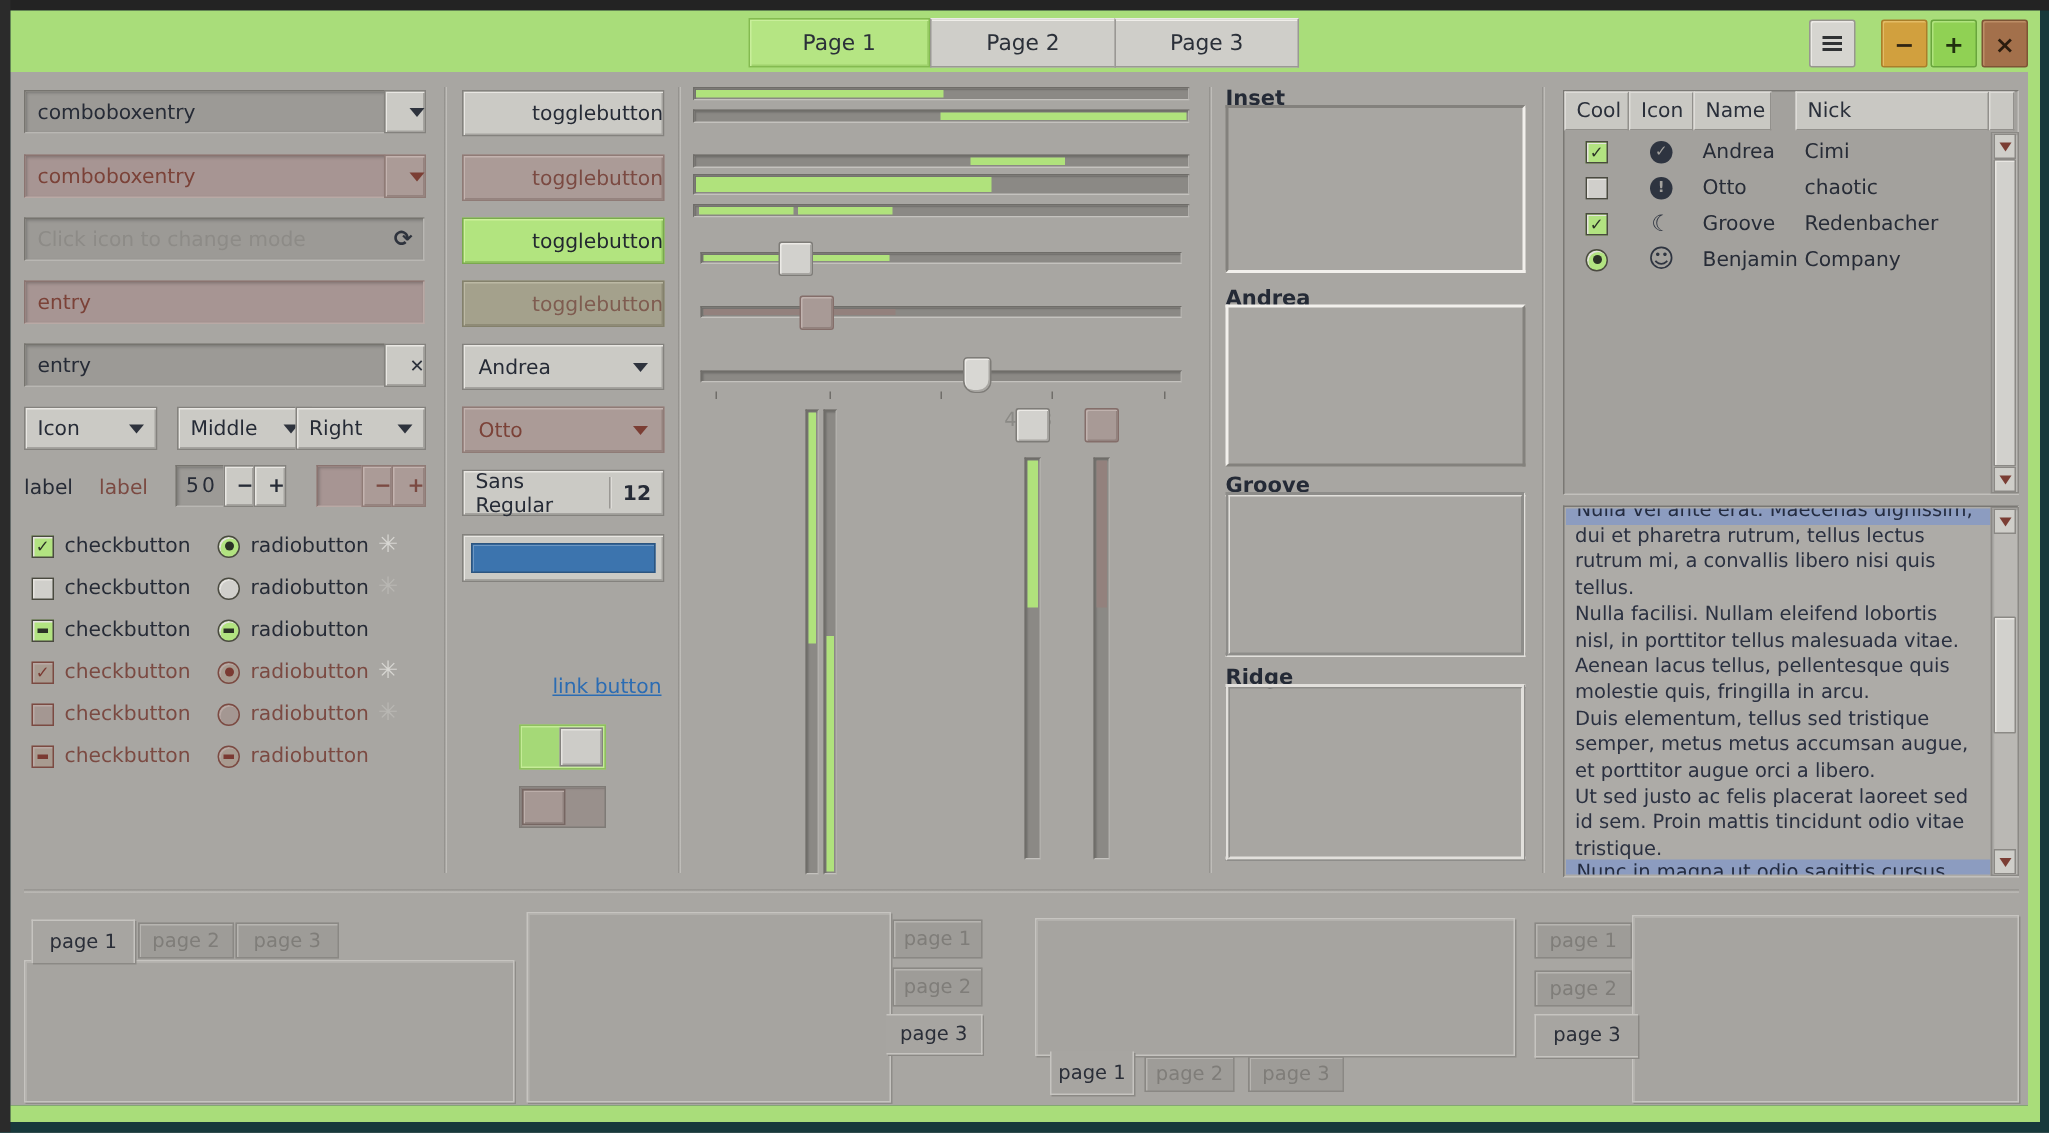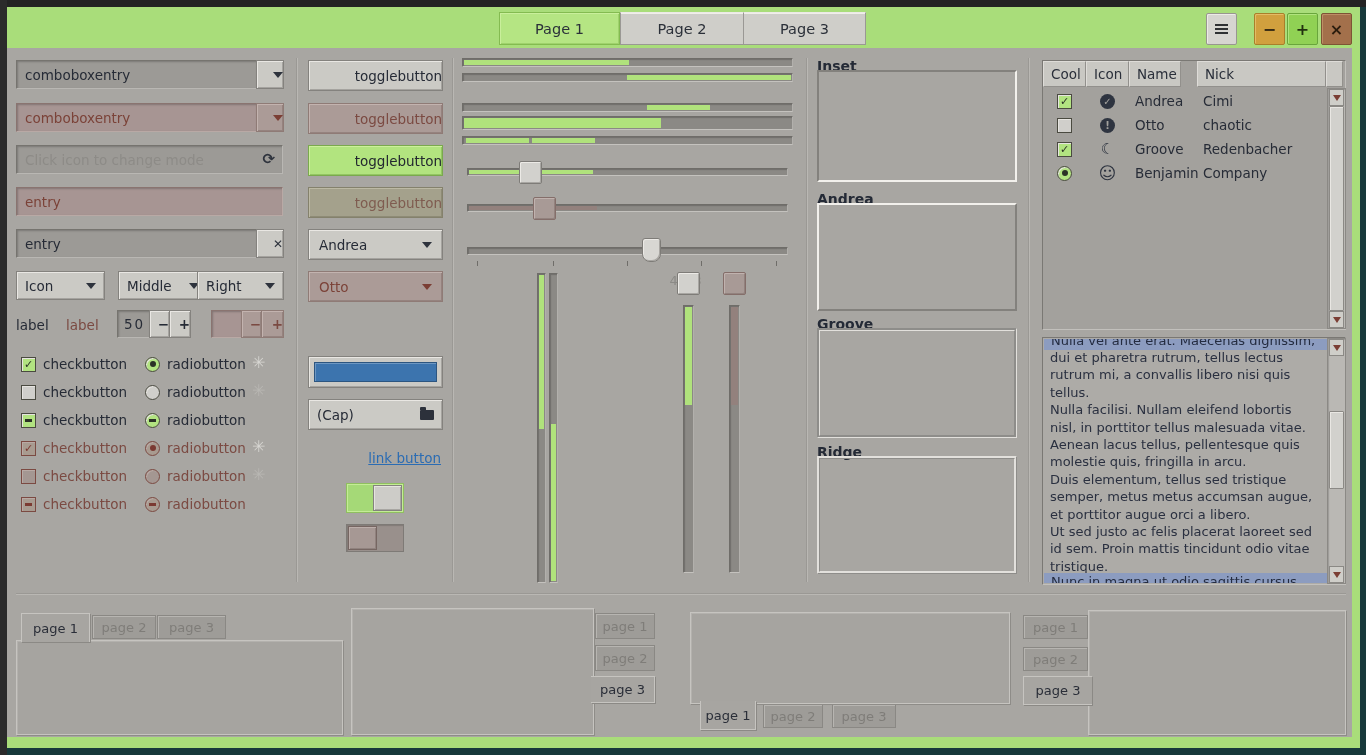--- a/index.html
+++ b/index.html
@@ -310,34 +310,32 @@
         <span class="darr"></span>
       </div>
     </div>
   <div class="a raised pink" style="left:308px;top:271px;width:133px;height:29px">
       <div class="fieldtxt maroon" style="justify-content:space-between;padding:0 10px">
         <span>Otto</span>
         <span class="darr maroon"></span>
       </div>
     </div>
 
+  <div class="a raised" style="left:308px;top:313px;width:133px;height:29px">
+    <div class="fieldtxt" style="padding:0 8px;gap:8px;justify-content:space-between">
+      <span>Sans Regular</span>
+      <span class="divline"></span>
+      <span style="font-weight:bold">12</span>
+    </div>
+  </div>
 
   <div class="a raised" style="left:308px;top:356px;width:133px;height:30px">
     <span class="swatch" style="inset: 5px; background: rgb(60, 116, 174);"></span>
   </div>
 
-  <div class="a raised" style="left:308px;top:399px;width:133px;height:29px">
-    <div class="fieldtxt" style="padding:0 8px;justify-content:space-between">
-      <span>(Cap)</span>
-      <span style="display:flex;align-items:center;gap:7px">
-          <span class="divline"></span>
-          <span class="folder"></span>
-        </span>
-    </div>
-  </div>
 
   <div class="a btnrow" style="left:308px;top:450px;width:133px;height:16px">
       <span class="linktxt">link button</span>
     </div>
 
   <div class="a sw swon" style="left:346px;top:483px;width:58px;height:30px">
       <span class="knob" style="right:1px"></span>
     </div>
   <div class="a sw swoff" style="left:346px;top:524px;width:58px;height:28px">
       <span class="knob dark" style="left:1px"></span>

